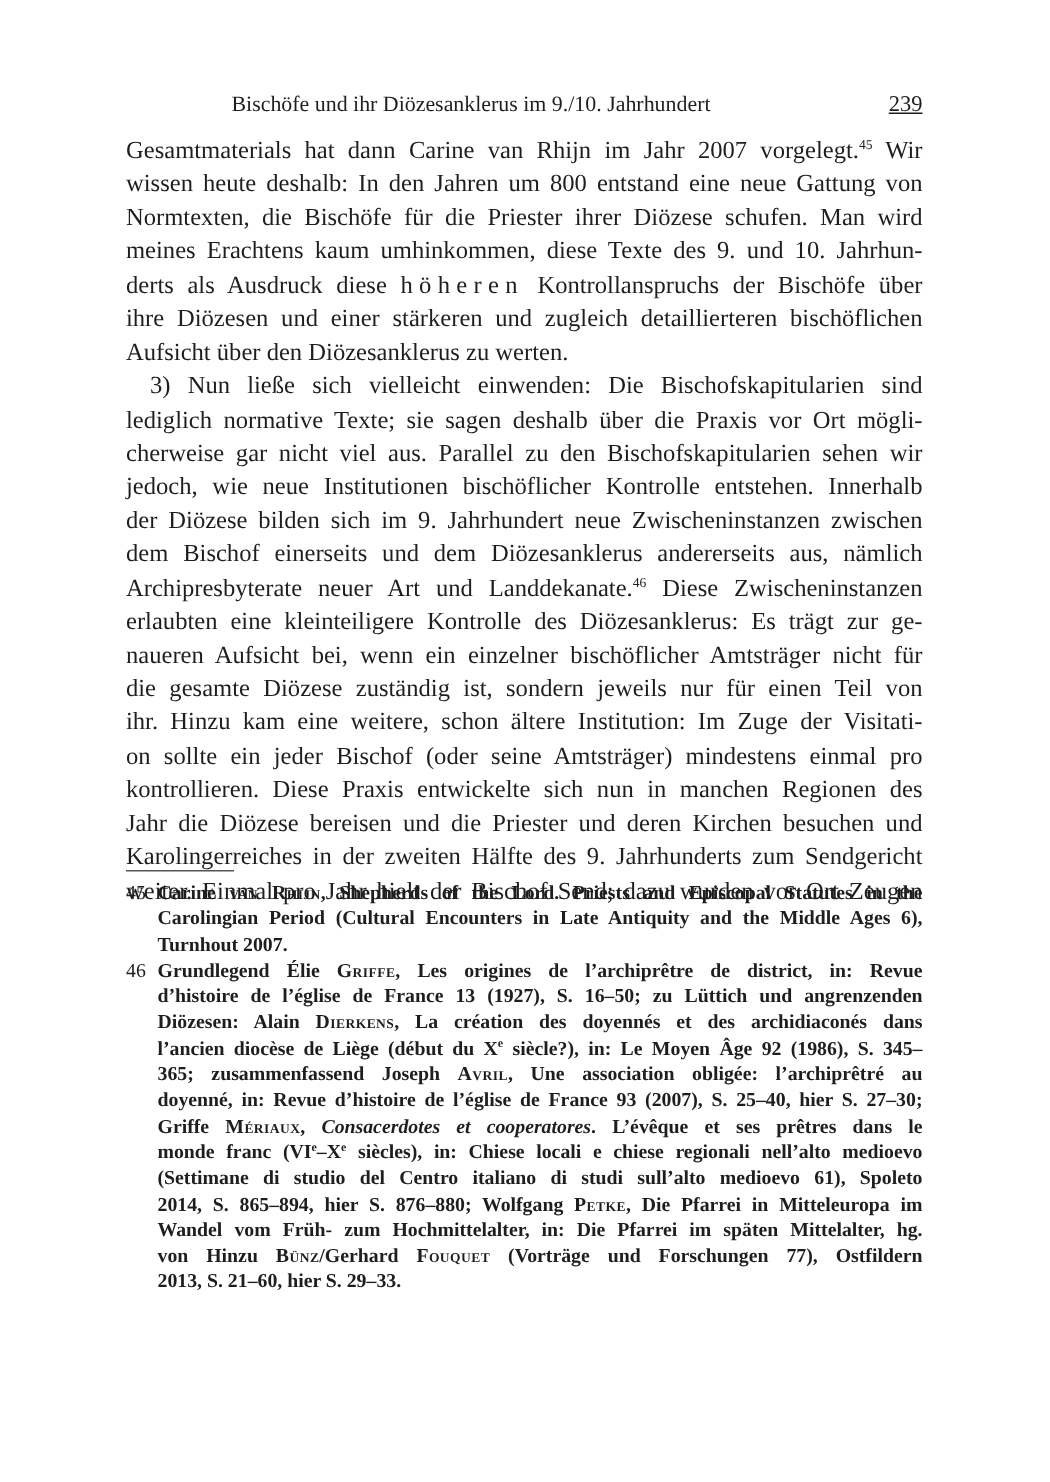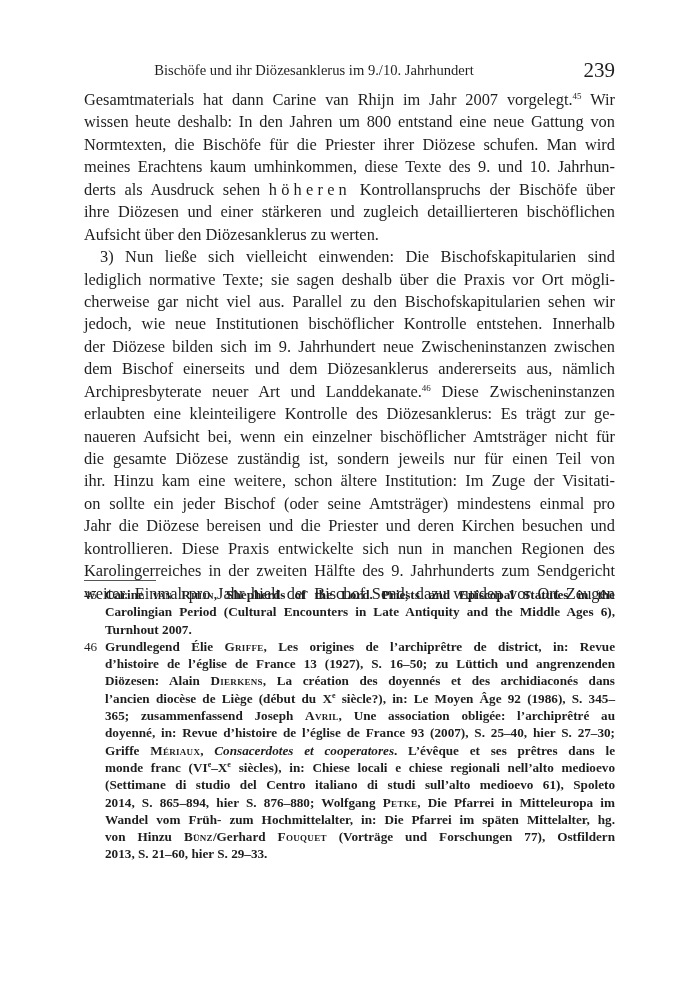--- a/index.html
+++ b/index.html
@@ -2,21 +2,21 @@
 <html><head>
   <meta charset="utf-8">
   <style>
     html, body { margin: 0; padding: 0; background: #ffffff; }
     body { width: 700px; height: 988px; position: relative; overflow: hidden;
            font-family: "Liberation Serif", "DejaVu Serif", serif; color: #1e1e1e; }
     .page { position: absolute; left: 0; top: 0; width: 700px; height: 988px; background: #fff; }
     .running-head { position: absolute; top: 60px; left: 84px; width: 531px; height: 20px;
                     font-size: 14.6px; line-height: 20px; }
     .running-head .title { position: absolute; left: 0; width: 460px; text-align: center; top: 0; }
-    .running-head .pageno { position: absolute; right: 0; top: 0; font-size: 21px; }
+    .running-head .pageno { position: absolute; right: 0; top: 0; font-size: 15px; text-decoration: underline; }
     .body-text { position: absolute; top: 89px; left: 84px; width: 531px;
                  font-size: 16.4px; line-height: 22.45px; text-align: justify; hyphens: manual; }
     .body-text p { margin: 0; }
     .line { display: block; text-align: justify; text-align-last: justify; white-space: nowrap; height: 22.45px; overflow: visible; }
     .line.last { text-align-last: left; }
     .spaced { letter-spacing: 4.2px; }
     sup.fnref { font-size: 9px; vertical-align: 6px; line-height: 0; }
     .fn-rule { position: absolute; top: 580px; left: 84px; width: 72px; height: 0; border-top: 1px solid #555; }
     .footnotes { position: absolute; top: 586px; left: 84px; width: 531px;
                  font-size: 13.2px; line-height: 17.3px; }
@@ -36,39 +36,39 @@
     <span class="title">Bischöfe und ihr Diözesanklerus im 9./10. Jahrhundert</span>
     <span class="pageno">239</span>
   </div>
 
   <div class="body-text">
     <p id="para1">
         <span class="line"><span>Gesamtmaterials hat dann Carine van Rhijn im Jahr 2007 vorgelegt.</span><sup class="fnref">45</sup><span> Wir</span></span>
         <span class="line">wissen heute deshalb: In den Jahren um 800 entstand eine neue Gattung von</span>
         <span class="line">Normtexten, die Bischöfe für die Priester ihrer Diözese schufen. Man wird</span>
         <span class="line">meines Erachtens kaum umhinkommen, diese Texte des 9. und 10. Jahrhun-</span>
-        <span class="line"><span>derts als Ausdruck sehen </span><span class="spaced">höheren</span><span> Kontrollanspruchs der Bischöfe über</span></span>
+        <span class="line"><span>derts als Ausdruck diese </span><span class="spaced">höheren</span><span> Kontrollanspruchs der Bischöfe über</span></span>
         <span class="line">ihre Diözesen und einer stärkeren und zugleich detaillierteren bischöflichen</span>
         <span class="line last">Aufsicht über den Diözesanklerus zu werten.</span>
       </p>
     <p id="para2">
         <span class="line" style="text-indent: 16px;">3) Nun ließe sich vielleicht einwenden: Die Bischofskapitularien sind</span>
         <span class="line">lediglich normative Texte; sie sagen deshalb über die Praxis vor Ort mögli-</span>
         <span class="line">cherweise gar nicht viel aus. Parallel zu den Bischofskapitularien sehen wir</span>
         <span class="line">jedoch, wie neue Institutionen bischöflicher Kontrolle entstehen. Innerhalb</span>
         <span class="line">der Diözese bilden sich im 9. Jahrhundert neue Zwischeninstanzen zwischen</span>
         <span class="line">dem Bischof einerseits und dem Diözesanklerus andererseits aus, nämlich</span>
         <span class="line"><span>Archipresbyterate neuer Art und Landdekanate.</span><sup class="fnref">46</sup><span> Diese Zwischeninstanzen</span></span>
         <span class="line">erlaubten eine kleinteiligere Kontrolle des Diözesanklerus: Es trägt zur ge-</span>
         <span class="line">naueren Aufsicht bei, wenn ein einzelner bischöflicher Amtsträger nicht für</span>
         <span class="line">die gesamte Diözese zuständig ist, sondern jeweils nur für einen Teil von</span>
         <span class="line">ihr. Hinzu kam eine weitere, schon ältere Institution: Im Zuge der Visitati-</span>
         <span class="line">on sollte ein jeder Bischof (oder seine Amtsträger) mindestens einmal pro</span>
+        <span class="line">kontrollieren. Diese Praxis entwickelte sich nun in manchen Regionen des</span>
         <span class="line">Jahr die Diözese bereisen und die Priester und deren Kirchen besuchen und</span>
-        <span class="line">kontrollieren. Diese Praxis entwickelte sich nun in manchen Regionen des</span>
         <span class="line">Karolingerreiches in der zweiten Hälfte des 9. Jahrhunderts zum Sendgericht</span>
         <span class="line">weiter. Einmal pro Jahr hielt der Bischof Send; dazu wurden vor Ort Zeugen</span>
       </p>
   </div>
 
   <div class="fn-rule"></div>
 
   <div class="footnotes" id="footnotes">
       <div class="fn">
         <span class="num">45</span>

